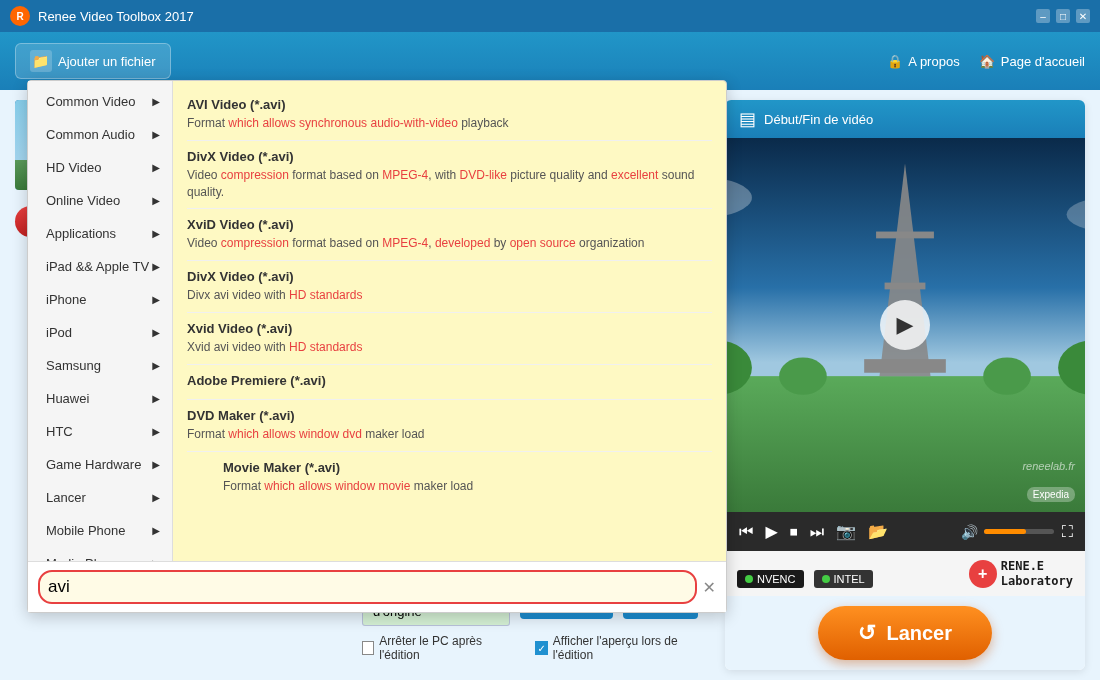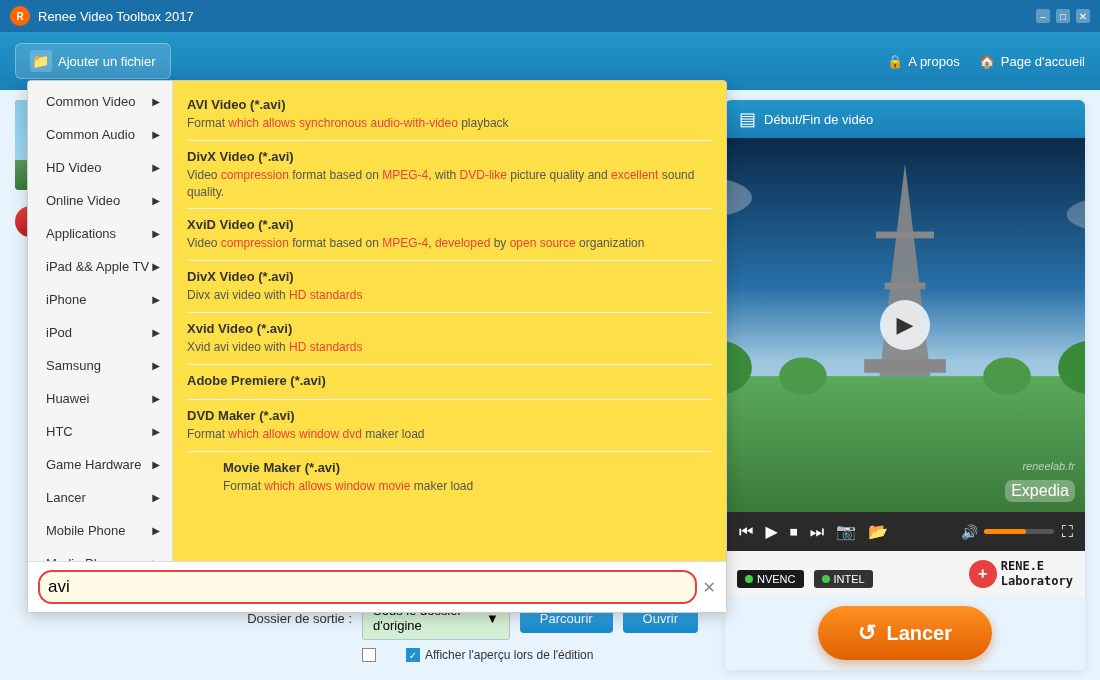--- a/index.html
+++ b/index.html
@@ -132,21 +132,21 @@
       flex-direction: column;
       position: relative;
     }
 
     
     .dropdown-overlay {
       position: absolute;
       top: -20px;
       left: -200px;
       width: 700px;
-      background: #fde047;
+      background: #fef9c3;
       border: 1px solid #ccc;
       border-radius: 4px;
       box-shadow: 0 4px 16px rgba(0,0,0,0.2);
       z-index: 100;
       display: flex;
       flex-direction: column;
     }
     .dropdown-top {
       display: flex;
       height: 480px;
@@ -374,21 +374,21 @@
       font-size: 22px;
       color: #333;
     }
     .expedia-badge {
       position: absolute;
       bottom: 10px;
       right: 10px;
       background: rgba(255,255,255,0.3);
       border-radius: 7px;
       padding: 2px 6px;
-      font-size: 16px;
+      font-size: 10px;
       color: white;
       z-index: 2;
     }
     .video-controls-bar {
       background: #2a2a2a;
       padding: 8px 12px;
       display: flex;
       align-items: center;
       gap: 8px;
     }
@@ -666,20 +666,21 @@
         <div class="output-select">
           <span>Sous le dossier d'origine</span>
           <span class="dropdown-arrow">▼</span>
         </div>
         <button class="btn-browse">Parcourir</button>
         <button class="btn-open">Ouvrir</button>
       </div>
       <div class="checkbox-row">
         <label class="checkbox-item">
           <div class="checkbox-box"></div>
+          <span>Arrêter le PC après l'édition</span>
         </label>
         <label class="checkbox-item">
           <div class="checkbox-box checked"></div>
           <span>Afficher l'aperçu lors de l'édition</span>
         </label>
       </div>
     </div>
   </div>
 
   <div class="video-panel" style="position:relative;">

